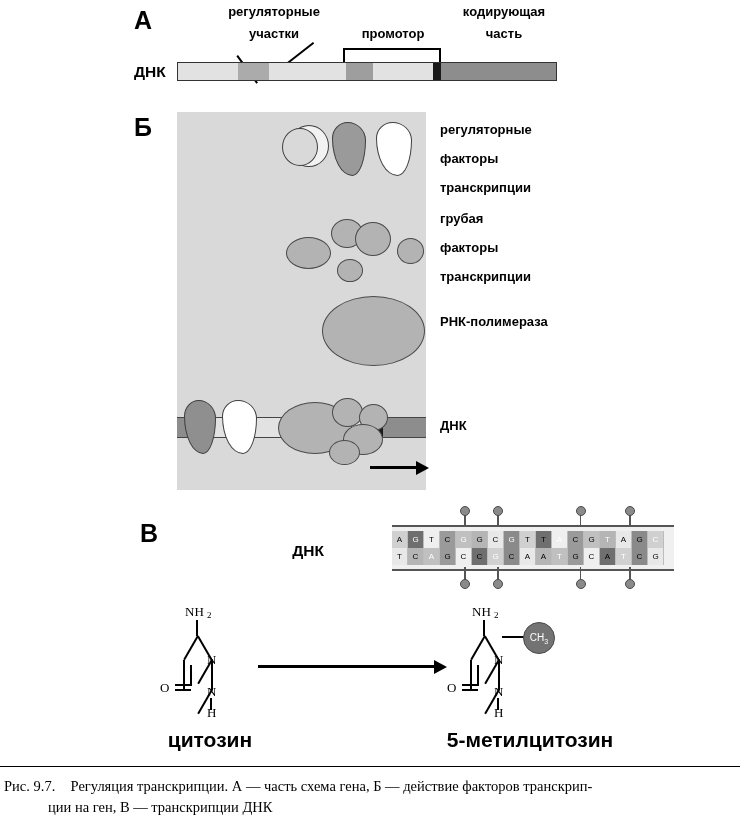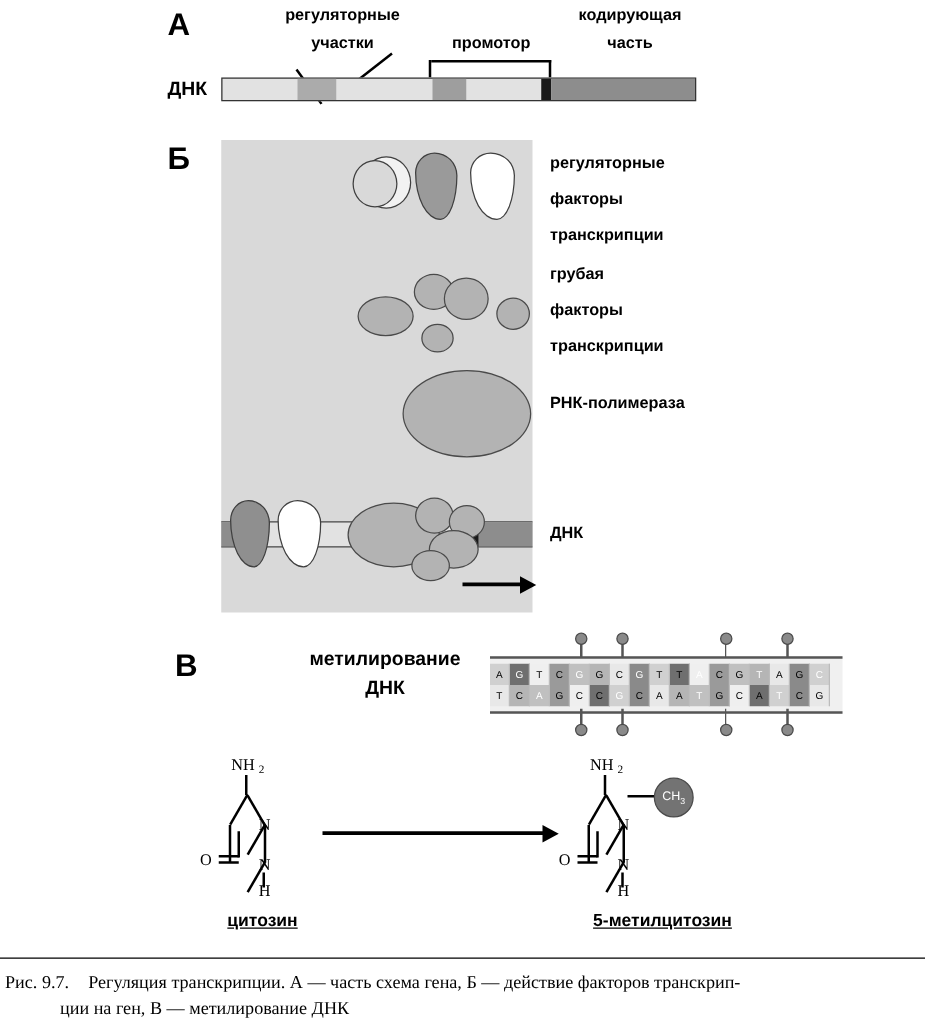--- a/index.html
+++ b/index.html
@@ -158,25 +158,24 @@
     border: 1px solid #4a4a4a;
     color: #fff;
     font-family: "Liberation Sans", sans-serif;
     font-size: 10px;
     line-height: 30px;
     text-align: center;
   }
   .name-label {
     position: absolute;
     font-family: "Liberation Sans", sans-serif;
-    font-size: 14px;
+    font-size: 21px;
     font-weight: bold;
     text-align: center;
     color: #000;
-    text-decoration: underline;
   }
 
   
   .rule {
     position: absolute;
     height: 1px;
     background: #000;
   }
   .caption {
     position: absolute;
@@ -266,21 +265,20 @@
   <div class="blob" style="left:343px; top:424px; width:38px; height:29px;"></div>
   <div class="blob" style="left:329px; top:440px; width:29px; height:23px;"></div>
 
   <div class="abs label-sans" style="left:440px; top:418px; width:120px; text-align:left;">ДНК</div>
 
   <div class="arrow-line" style="left:370px; top:466px; width:47px;"></div>
   <div class="arrow-head" style="left:416px; top:461px;"></div>
 
   <div class="panel-letter abs" style="left:140px; top:519px;">В</div>
 
-  <div class="meth-label abs" style="left:228px; top:518px; width:160px;">метилирование</div>
   <div class="meth-label abs" style="left:228px; top:541px; width:160px;">ДНК</div>
 
   <div class="seqbox" style="left:392px; top:525px; width:282px; height:42px;">
     <div class="seqrow" id="seq-top">
         <div class="seqcell" style="background: rgb(208, 208, 208); color: rgb(0, 0, 0);">A</div>
         <div class="seqcell" style="background: rgb(111, 111, 111); color: rgb(255, 255, 255);">G</div>
         <div class="seqcell" style="background: rgb(239, 239, 239); color: rgb(0, 0, 0);">T</div>
         <div class="seqcell" style="background: rgb(154, 154, 154); color: rgb(0, 0, 0);">C</div>
         <div class="seqcell" style="background: rgb(192, 192, 192); color: rgb(255, 255, 255);">G</div>
         <div class="seqcell" style="background: rgb(181, 181, 181); color: rgb(0, 0, 0);">G</div>
@@ -395,15 +393,15 @@
     <div class="name-label" style="left:430px; top:728px; width:200px;">5-метилцитозин</div>
   </div>
 
   <div class="rule" style="left:0px; top:766px; width:740px;"></div>
 
   <div class="caption" style="left:4px; top:776px; width:742px;">
     <span class="cap-num">Рис. 9.7.</span>
     <span style="display:inline-block; width:8px;"></span>
     <span>Регуляция транскрипции. А — часть схема гена, Б — действие факторов транскрип-</span>
   </div>
-  <div class="caption" style="left:48px; top:797px; width:700px;">ции на ген, В — метилирование ДНК</div>
+  <div class="caption" style="left:48px; top:797px; width:700px;">ции на ген, В — транскрипции ДНК</div>
 
 </div>
 
 </body></html>

